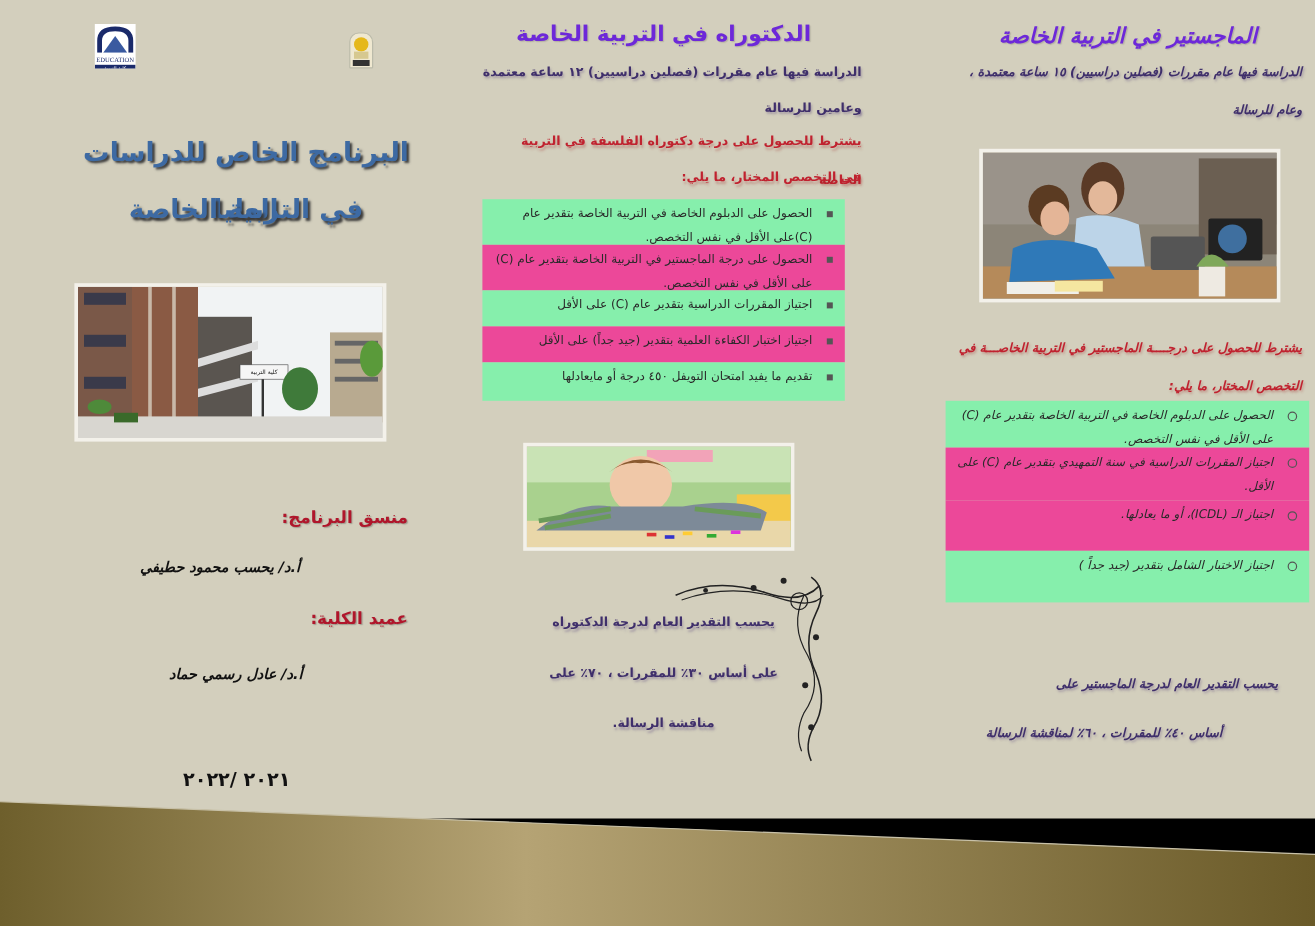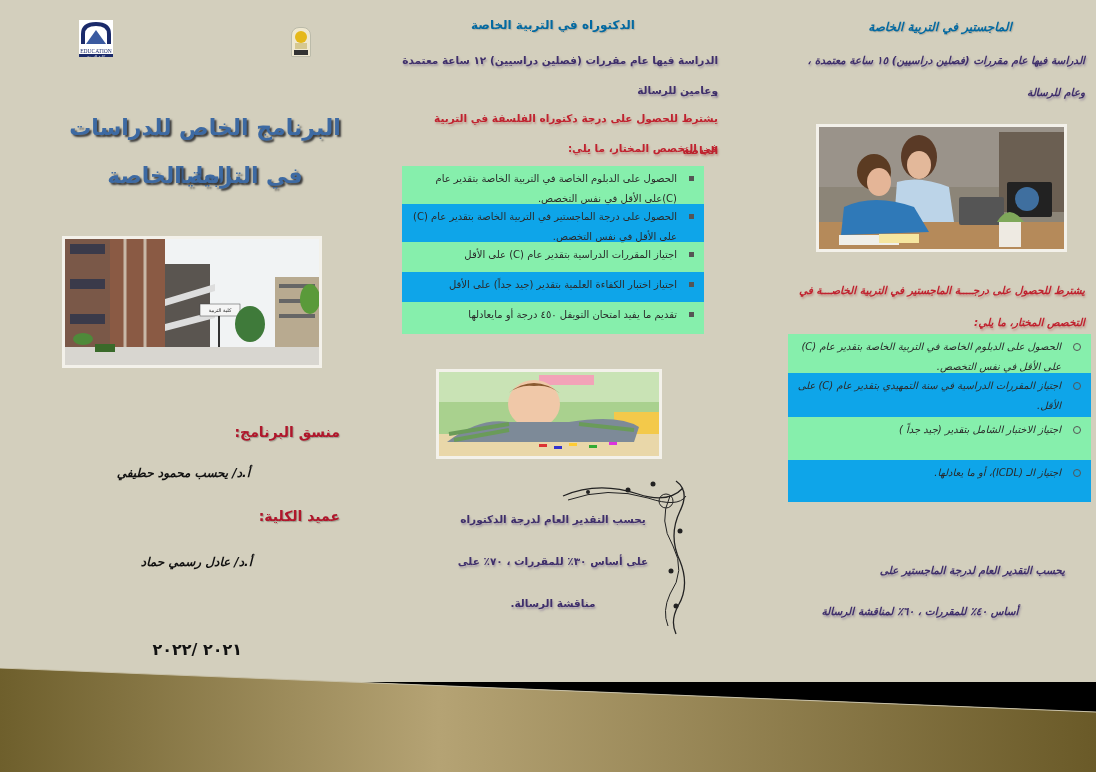--- a/index.html
+++ b/index.html
@@ -9,23 +9,23 @@
     background: #d3cfbd;
     font-family: "DejaVu Sans", sans-serif;
     direction: rtl;
   }
   .panel { position: absolute; top: 0; height: 660px; }
   #panel-right { left: 775px; width: 330px; font-style: italic; }
   #panel-middle { left: 398px; width: 320px; }
   #panel-left { left: 40px; width: 330px; }
 
   .heading-orange {
-    color: #0369a1;
-    font-weight: bold;
-    font-size: 12px;
+    color: #6d28d9;
+    font-weight: bold;
+    font-size: 18px;
     text-align: center;
     text-shadow: 1px 1px 1px rgba(0,0,0,0.15);
   }
   .purple-text {
     color: #3f2f6b;
     font-weight: bold;
     font-size: 10.5px;
     text-shadow: 1px 2px 2px rgba(80,60,120,0.35);
     line-height: 32px;
   }
@@ -39,21 +39,21 @@
   .req-box { width: 100%; }
   .req-item {
     display: flex;
     align-items: flex-start;
     font-size: 10px;
     color: #2a2a2a;
     line-height: 20px;
     padding: 3px 10px 3px 6px;
   }
   .req-item.odd { background: #86efac; }
-  .req-item.even { background: #0ea5e9; }
+  .req-item.even { background: #ec4899; }
   .bullet-sq {
     width: 5px; height: 5px; background: #555; flex: none;
     margin: 7px 0 0 12px;
   }
   .bullet-circ {
     width: 8px; height: 8px; border: 1px solid #555; border-radius: 50%; flex: none;
     margin: 6px 0 0 12px;
   }
   .photo {
     position: absolute;
@@ -120,27 +120,27 @@
 
   <div class="req-box" style="position:absolute; top:334px; left:13px; width:303px;">
     <div class="req-item odd" style="height:39px;">
       <span class="bullet-circ"></span>
       <span>الحصول على الدبلوم الخاصة في التربية الخاصة  بتقدير عام (C) على الأقل في نفس التخصص.</span>
     </div>
     <div class="req-item even" style="height:44px;">
       <span class="bullet-circ"></span>
       <span>اجتياز المقررات الدراسية في سنة التمهيدي بتقدير  عام (C) على الأقل.</span>
     </div>
+    <div class="req-item even" style="height:42px;">
+      <span class="bullet-circ"></span>
+      <span>اجتياز الـ (ICDL)، أو ما يعادلها.</span>
+    </div>
     <div class="req-item odd" style="height:43px;">
       <span class="bullet-circ"></span>
       <span>اجتياز الاختبار الشامل بتقدير (جيد جداً )</span>
-    </div>
-    <div class="req-item even" style="height:42px;">
-      <span class="bullet-circ"></span>
-      <span>اجتياز الـ (ICDL)، أو ما يعادلها.</span>
     </div>
   </div>
 
   <div class="purple-text" style="position:absolute; top:554px; left:0; width:290px; text-align:right;">يحسب التقدير العام لدرجة الماجستير على</div>
   <div class="purple-text" style="position:absolute; top:595px; left:0; width:290px; text-align:center;">أساس ٤٠٪ للمقررات ، ٦٠٪ لمناقشة الرسالة</div>
 </div>
 
 <div id="panel-middle" class="panel">
   <div class="heading-orange" style="position:absolute; top:18px; left:0; width:310px;">الدكتوراه في التربية الخاصة</div>
 

